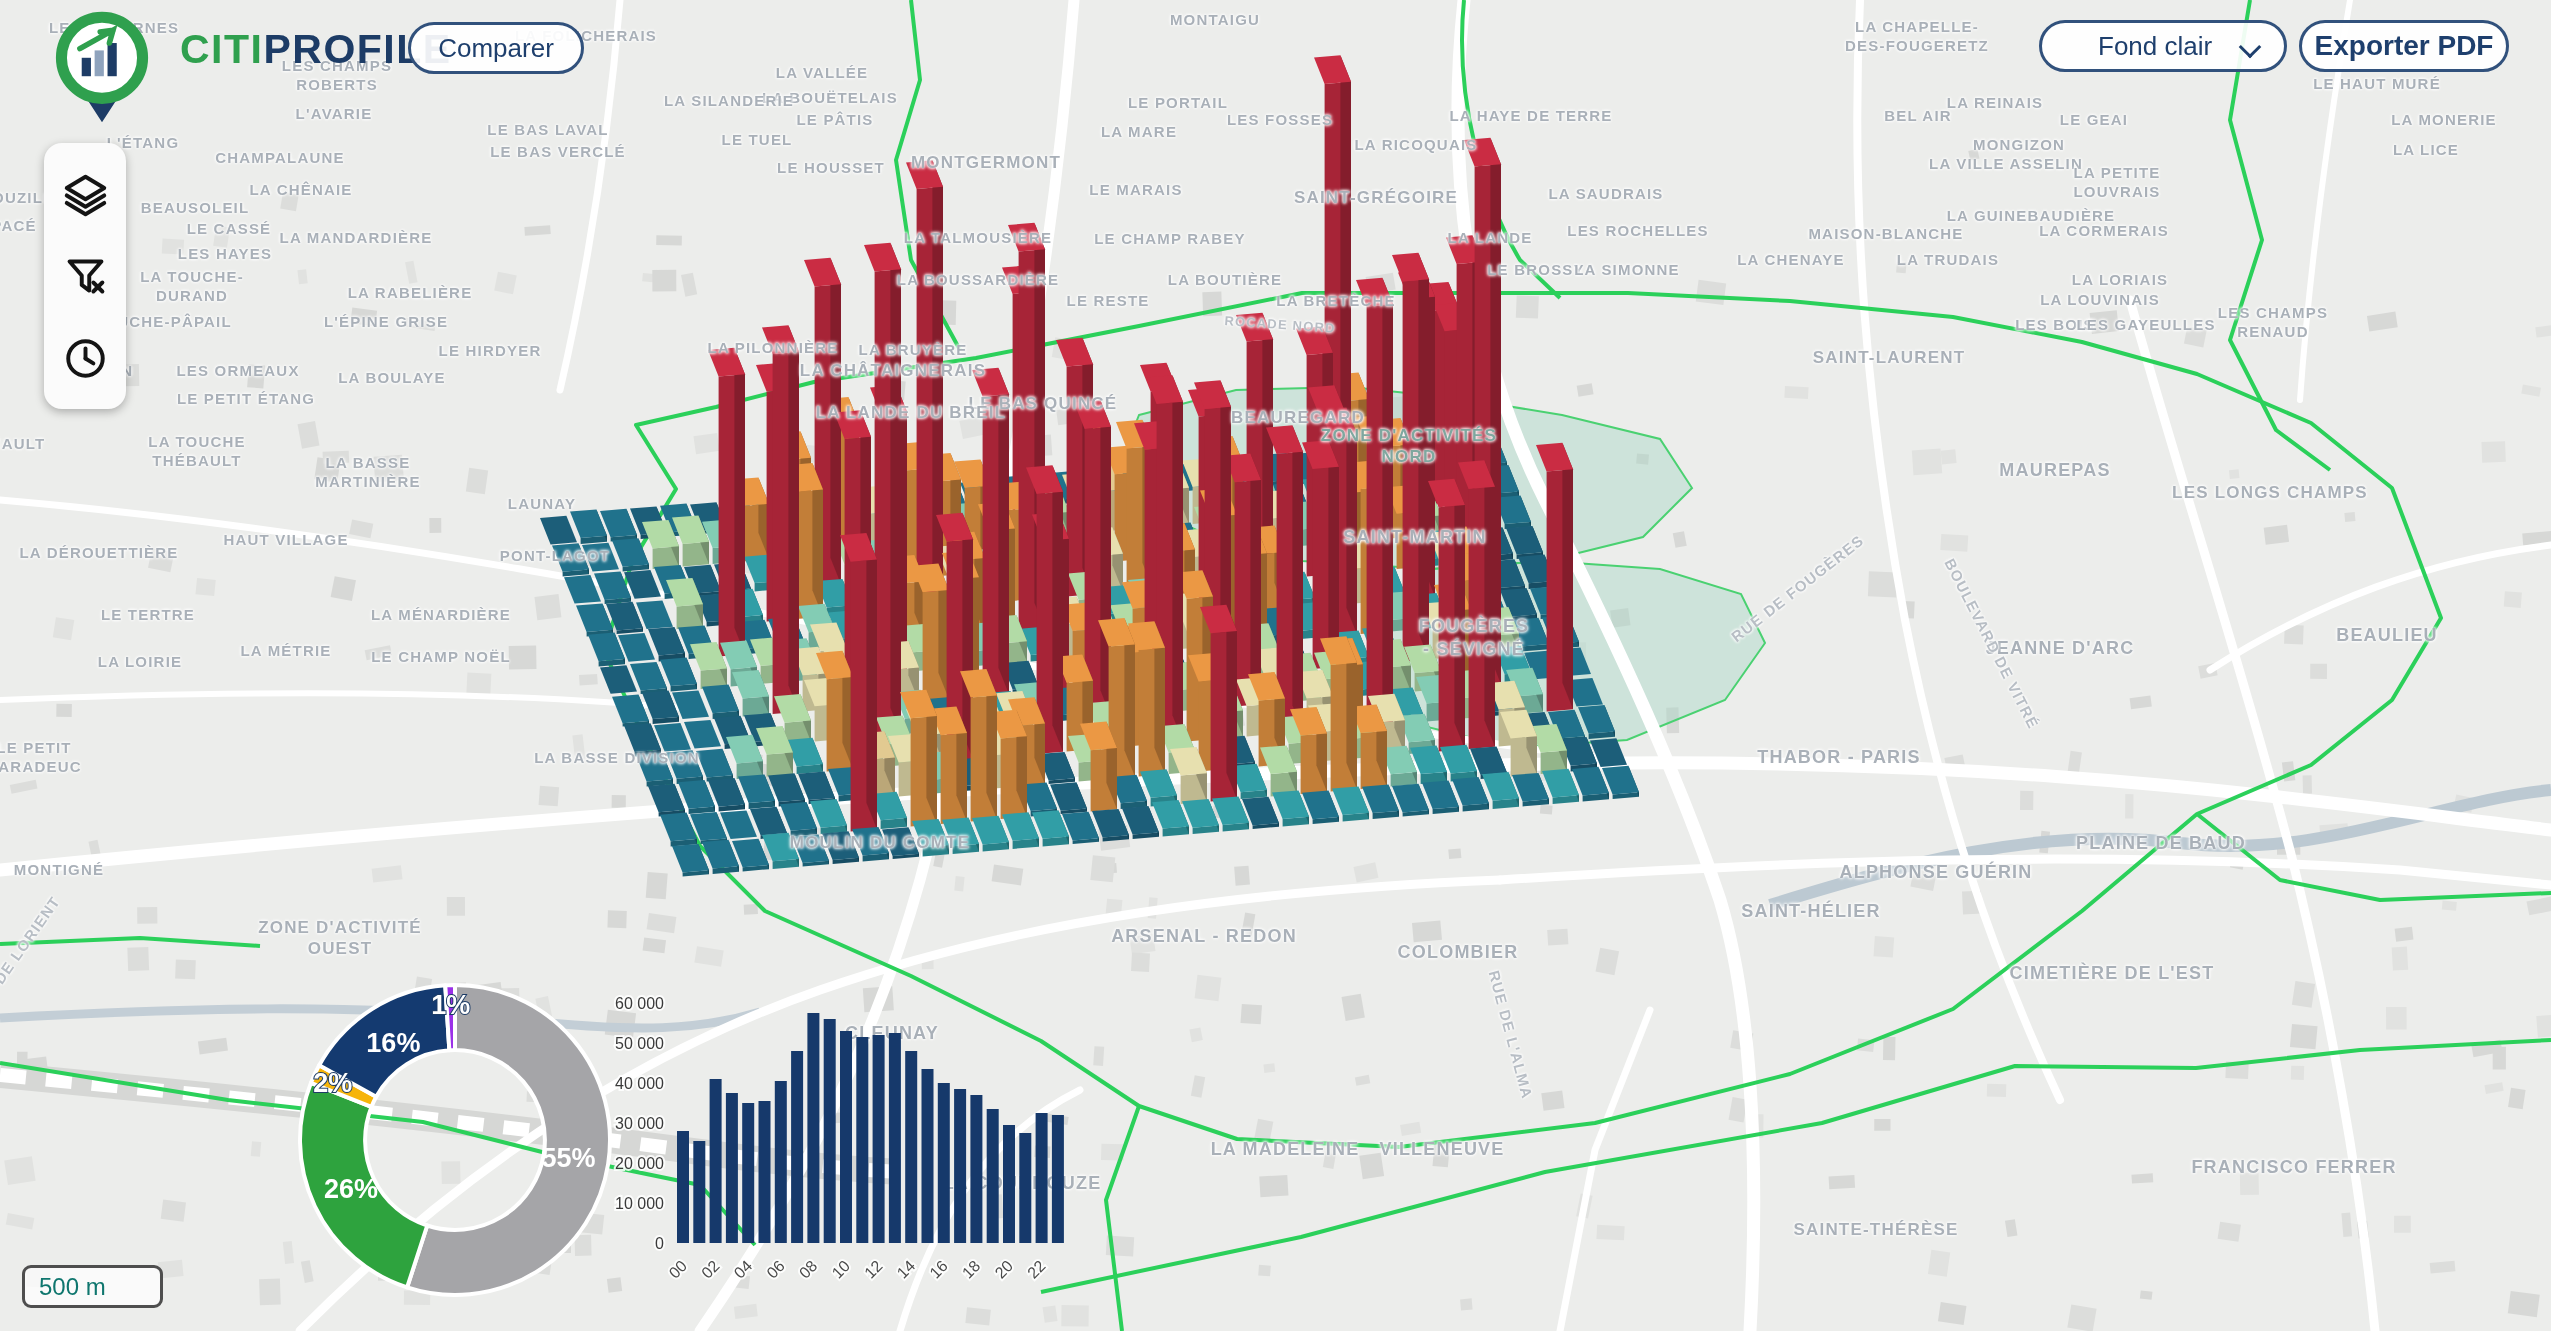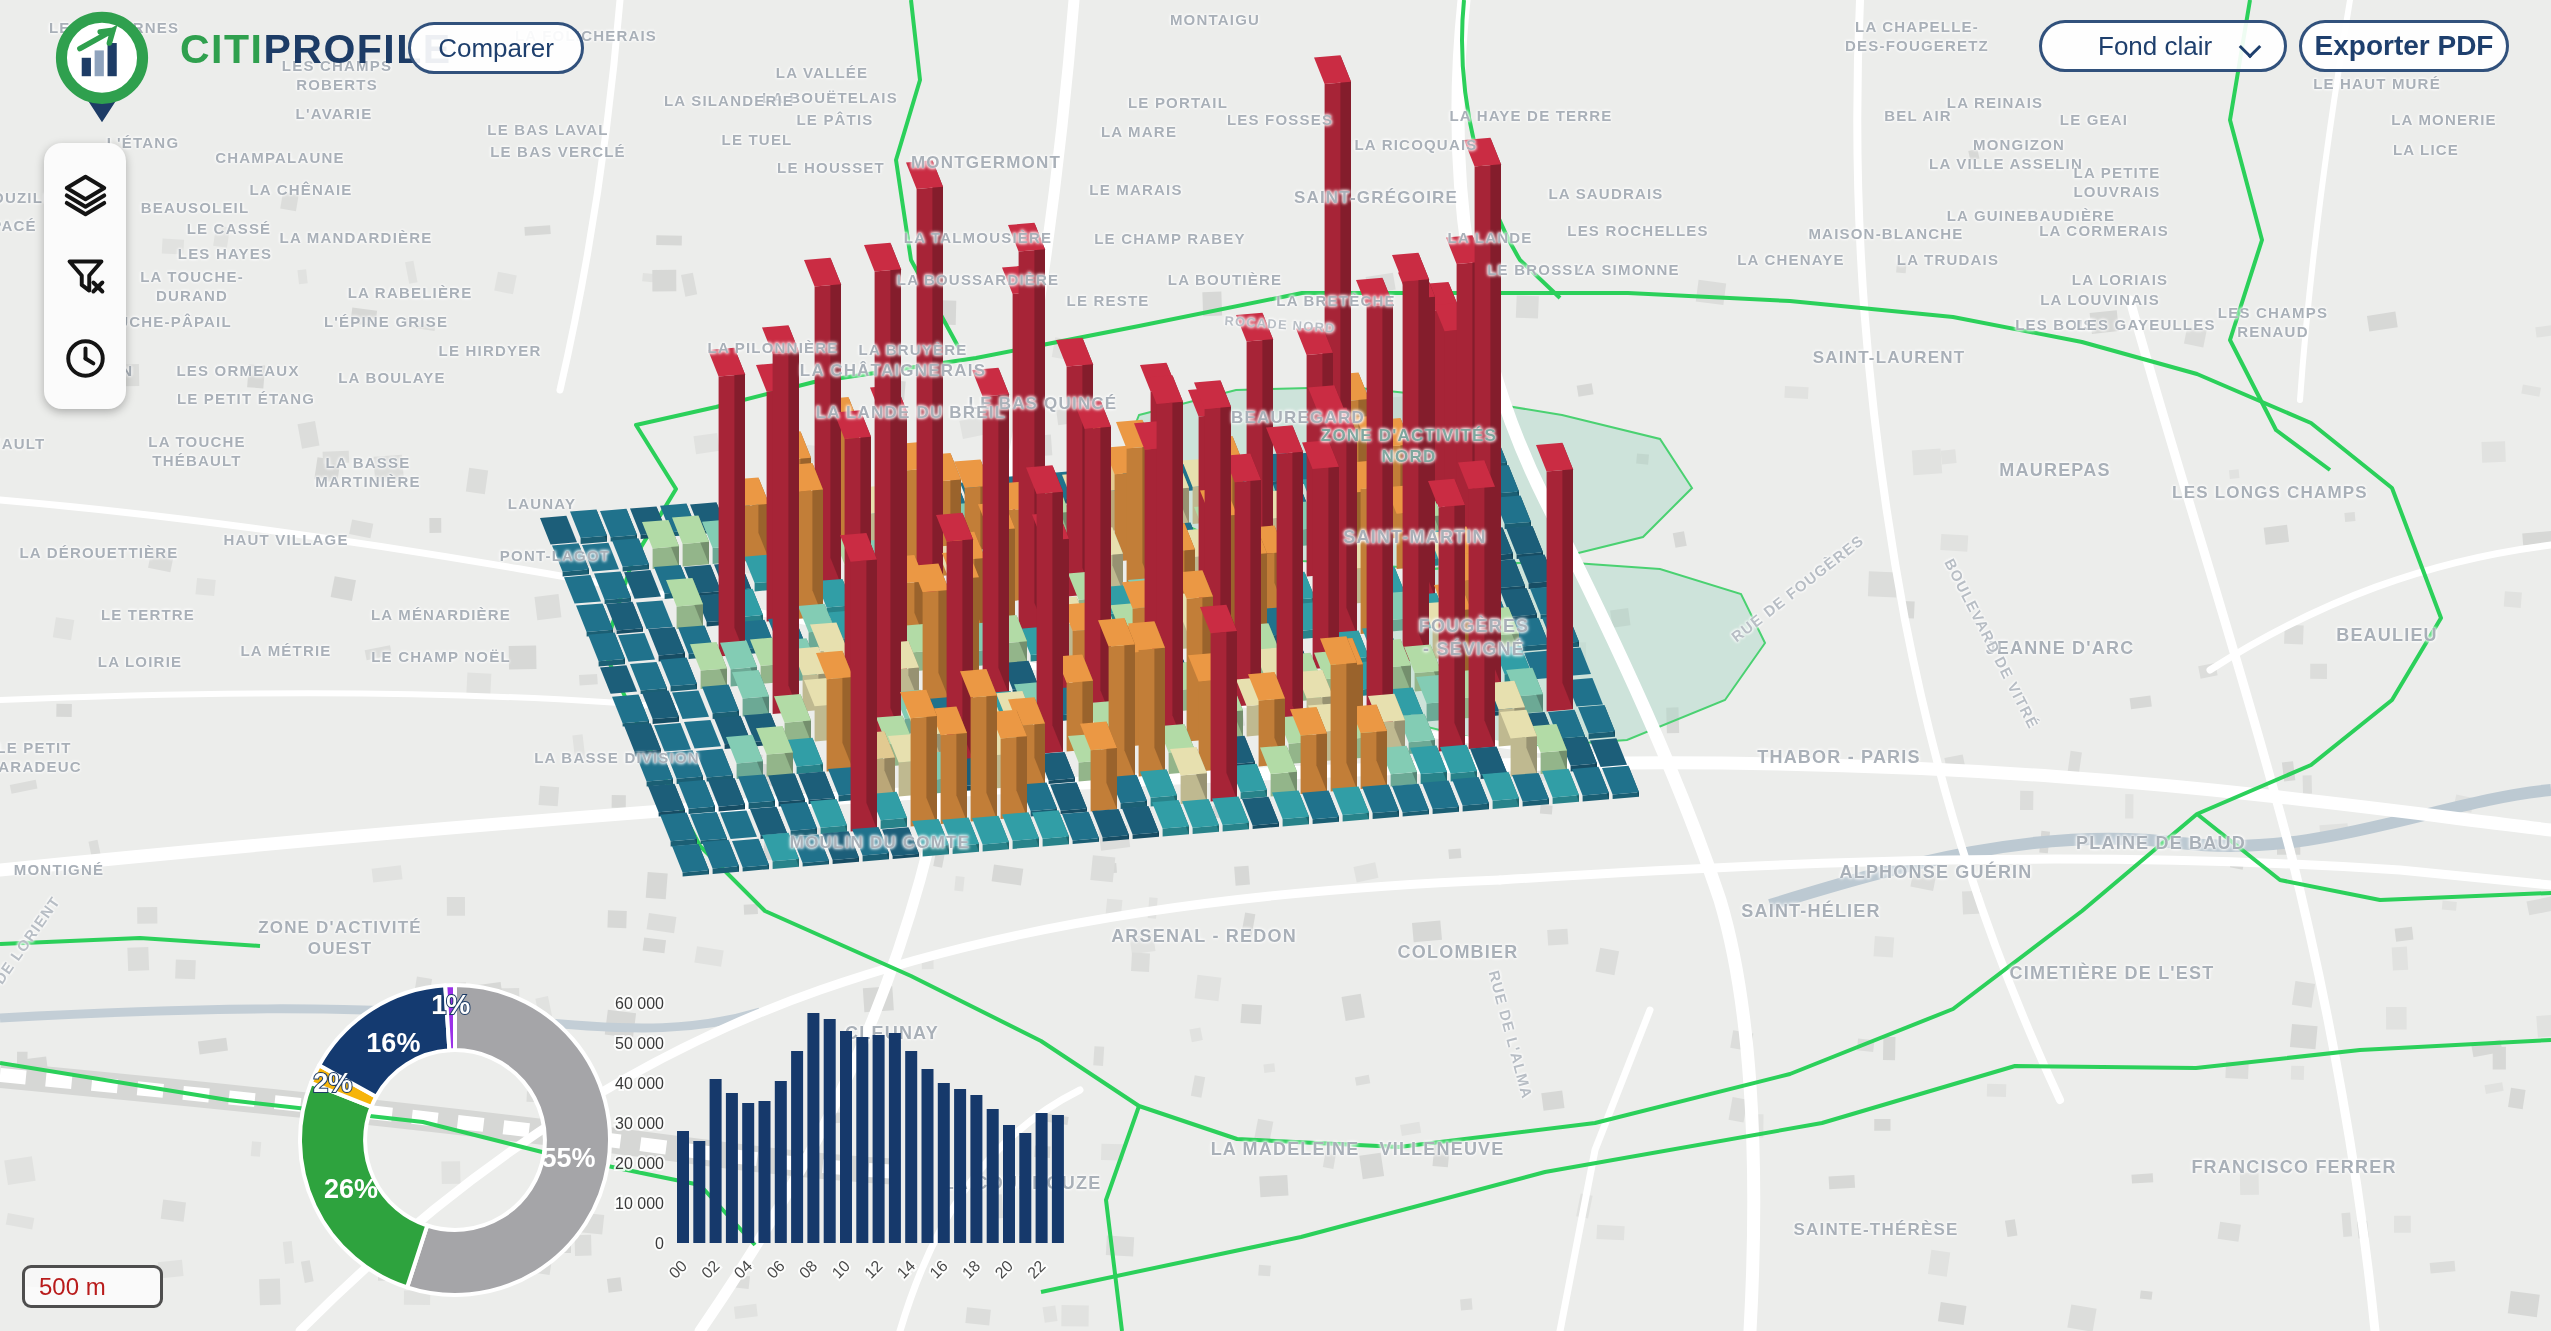--- a/index.html
+++ b/index.html
@@ -35,21 +35,21 @@
   #legend-card{position:absolute;right:5px;bottom:54px;width:793px;height:56px;background:#fff;border-radius:10px;
         box-shadow:0 2px 8px rgba(0,0,0,.25);display:flex;align-items:center;justify-content:center;gap:20px;
         z-index:40;font-size:24px;color:#101010;}
   #legend-gradient{width:190px;height:23px;border-radius:12px;}
   #attribution{position:absolute;right:5px;bottom:12px;height:37px;background:rgba(228,228,228,.88);border-radius:19px;
         display:flex;align-items:center;z-index:40;font-size:19.5px;color:#3c3c3c;padding:0 6px 0 24px;gap:12px;}
   #info-icon{width:30px;height:30px;border-radius:50%;background:#1f1f1f;color:#fff;display:flex;align-items:center;
         justify-content:center;font-family:"Liberation Serif",serif;font-style:italic;font-weight:700;font-size:19px;}
   #scale-control{position:absolute;left:22px;top:1265px;width:141px;height:43px;box-sizing:border-box;
         border:3px solid #4e4e4e;border-radius:9px;background:rgba(255,255,255,.72);z-index:40;
-        display:flex;align-items:center;padding-left:14px;font-size:24px;color:#b91c1c;}
+        display:flex;align-items:center;padding-left:14px;font-size:24px;color:#0f766e;}
   #viz-layer{z-index:5;} #base-layer{z-index:1;} #charts-layer{z-index:20;}
 </style>
 </head>
 <body>
 <div id="app">
 
 <svg id="base-layer" class="layer">
       <rect x="0" y="0" width="2551" height="1331" fill="#ecedeb"></rect>
       <rect x="1533.4156711483374" y="760.5281083506939" width="26.754247456789017" height="20.055212745908648" fill="#e1e2e0" transform="rotate(0.6382210124284029 1533.4156711483374 760.5281083506939)"></rect>
       <rect x="697.00461353641" y="946.1960670916479" width="27.040442262776196" height="16.50170699181035" fill="#e1e2e0" transform="rotate(9.169412003830075 697.00461353641 946.1960670916479)"></rect>

